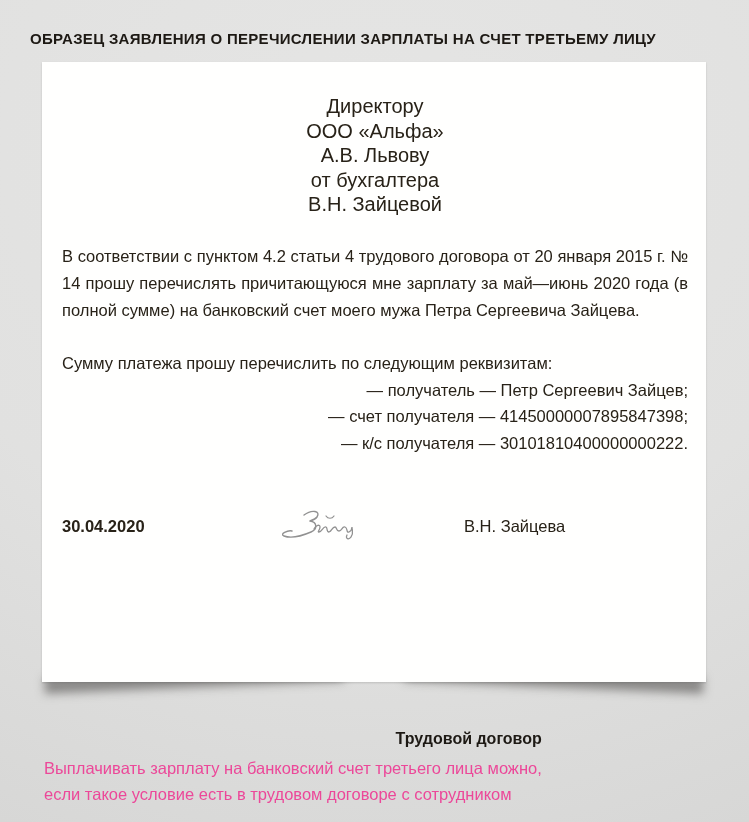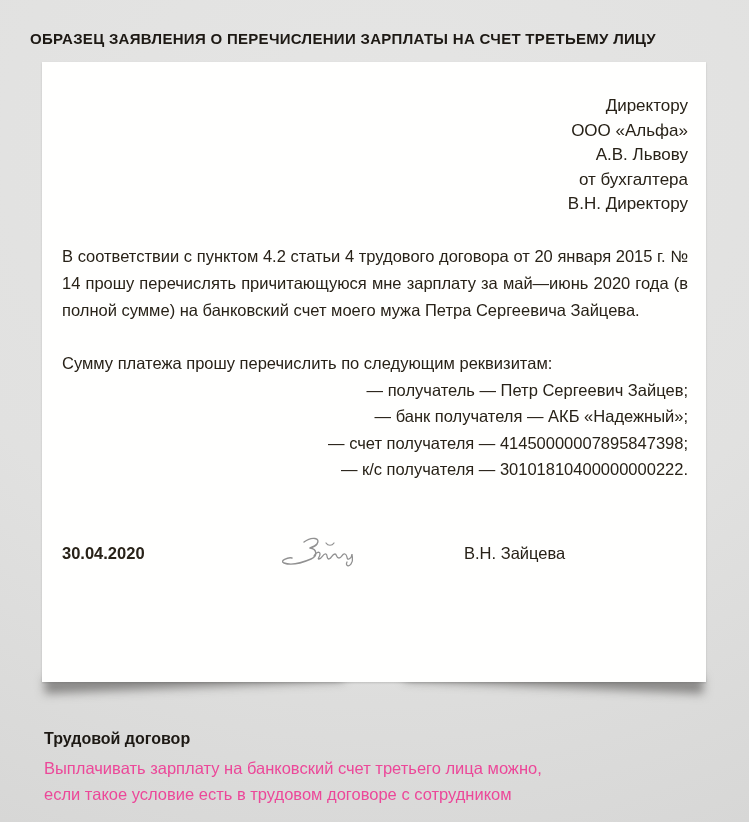--- a/index.html
+++ b/index.html
@@ -53,22 +53,22 @@
     left: 42px; top: 62px;
     width: 664px; height: 620px;
     box-sizing: border-box;
     padding: 32px 18px 0 20px;
     background: #fffffe;
     box-shadow: 0 1px 2px rgba(0,0,0,0.15);
     z-index: 1;
   }
 
   .addressee {
-    text-align: right;
-    font-size: 17px;
+    text-align: center;
+    font-size: 20px;
     line-height: 24.5px;
   }
 
   .doc-heading {
     margin-top: 27px;
     text-align: center;
     font-size: 15px;
     font-weight: bold;
     letter-spacing: 0.5px;
     text-transform: uppercase;
@@ -107,20 +107,21 @@
   .footnote {
     position: absolute;
     left: 44px; top: 730px;
     z-index: 1;
   }
   .footnote-title {
     font-size: 16px;
     font-weight: bold;
     color: #1d1914;
     margin-bottom: 7px;
+    text-align: right;
   }
   .footnote-line {
     font-size: 16.5px;
     line-height: 26px;
     color: #ec4899;
   }
 </style>
 </head>
 <body>
 
@@ -128,31 +129,30 @@
 
 <div class="curl"></div>
 
 <div class="doc-card">
 
   <div class="addressee">
     <div>Директору</div>
     <div>ООО «Альфа»</div>
     <div>А.В. Львову</div>
     <div>от бухгалтера</div>
-    <div>В.Н. Директору</div>
+    <div>В.Н. Зайцевой</div>
   </div>
 
 
   <div class="doc-body">В соответствии с пунктом 4.2 статьи 4 трудового договора от 20 января 2015 г. № 14 прошу перечислять причитающуюся мне зарплату за май—июнь 2020 года (в полной сумме) на банковский счет моего мужа Петра Сергеевича Зайцева.</div>
 
   <div class="requisites-intro">Сумму платежа прошу перечислить по следующим реквизитам:</div>
 
   <div class="requisites">
     <div class="req-line">— получатель — Петр Сергеевич Зайцев;</div>
-    <div class="req-line">— банк получателя — АКБ «Надежный»;</div>
     <div class="req-line">— счет получателя — 41450000007895847398;</div>
     <div class="req-line">— к/с получателя — 30101810400000000222.</div>
   </div>
 
   <div class="sign-row">
     <span class="sign-date">30.04.2020</span>
     <span class="signature">
       <svg width="86" height="38" viewBox="0 0 86 38" aria-hidden="true">
         <path d="M30 9 C 38 3, 47 5, 43 11 C 41 14, 35 15, 36 15 C 43 16, 44 23, 37 26 C 30 29, 18 33, 10 30 C 5 28, 14 24, 18 25" fill="none" stroke="#919191" stroke-width="1.4" stroke-linecap="round"></path>
         <path d="M40 23 C 42 19, 46 18, 46 21 C 46 24, 43 26, 45 26 C 48 26, 49 20, 52 21 C 54 22, 52 26, 55 26 C 58 25, 58 21, 61 21 C 63 21, 62 25, 65 25 C 68 25, 68 20, 71 21 C 74 22, 72 27, 75 26 C 77 25, 78 23, 78 21 C 78 25, 80 27, 77 31 C 75 34, 71 33, 73 29" fill="none" stroke="#919191" stroke-width="1.3" stroke-linecap="round"></path>

